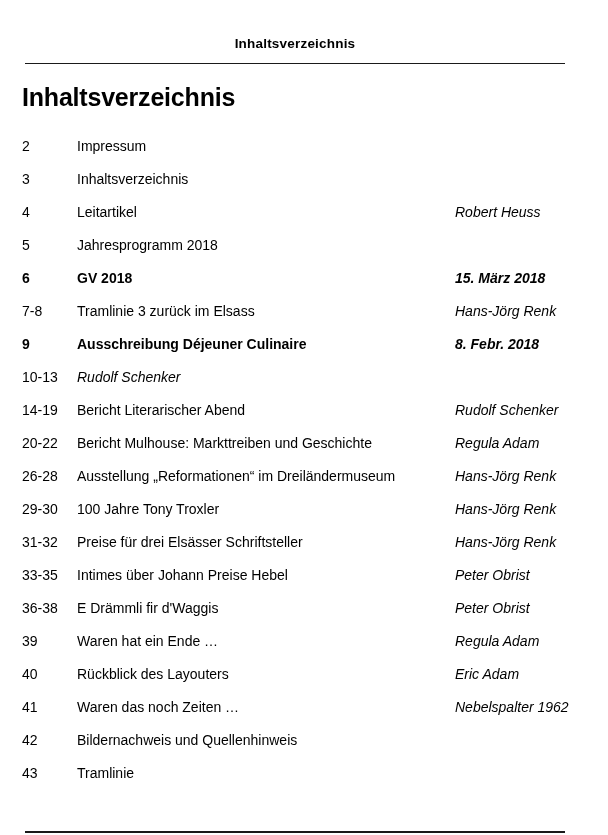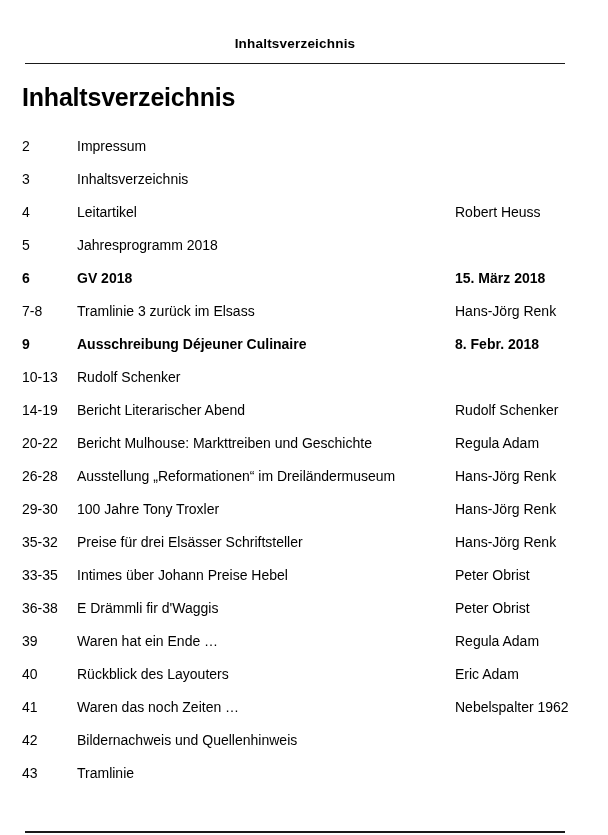--- a/index.html
+++ b/index.html
@@ -60,21 +60,21 @@
   .toc-row {
     display: flex;
     height: 33px;
     line-height: 33px;
     font-size: 14px;
     white-space: nowrap;
   }
   .toc-row.bold { font-weight: bold; }
   .toc-pages  { width: 55px;  flex: 0 0 55px; }
   .toc-title  { width: 378px; flex: 0 0 378px; overflow: hidden; }
-  .toc-author { flex: 1 1 auto; }
+  .toc-author { flex: 1 1 auto; font-style: italic; }
 </style>
 </head>
 <body>
 
 <div class="page-header">Inhaltsverzeichnis</div>
 
 <div class="header-rule"></div>
 
 <h1 class="doc-title">Inhaltsverzeichnis</h1>
 
@@ -132,21 +132,21 @@
       <div class="toc-pages">26-28</div>
       <div class="toc-title">Ausstellung „Reformationen“ im Dreiländermuseum</div>
       <div class="toc-author">Hans-Jörg Renk</div>
     </div>
     <div class="toc-row">
       <div class="toc-pages">29-30</div>
       <div class="toc-title">100 Jahre Tony Troxler</div>
       <div class="toc-author">Hans-Jörg Renk</div>
     </div>
     <div class="toc-row">
-      <div class="toc-pages">35-32</div>
+      <div class="toc-pages">31-32</div>
       <div class="toc-title">Preise für drei Elsässer Schriftsteller</div>
       <div class="toc-author">Hans-Jörg Renk</div>
     </div>
     <div class="toc-row">
       <div class="toc-pages">33-35</div>
       <div class="toc-title">Intimes über Johann Preise Hebel</div>
       <div class="toc-author">Peter Obrist</div>
     </div>
     <div class="toc-row">
       <div class="toc-pages">36-38</div>

